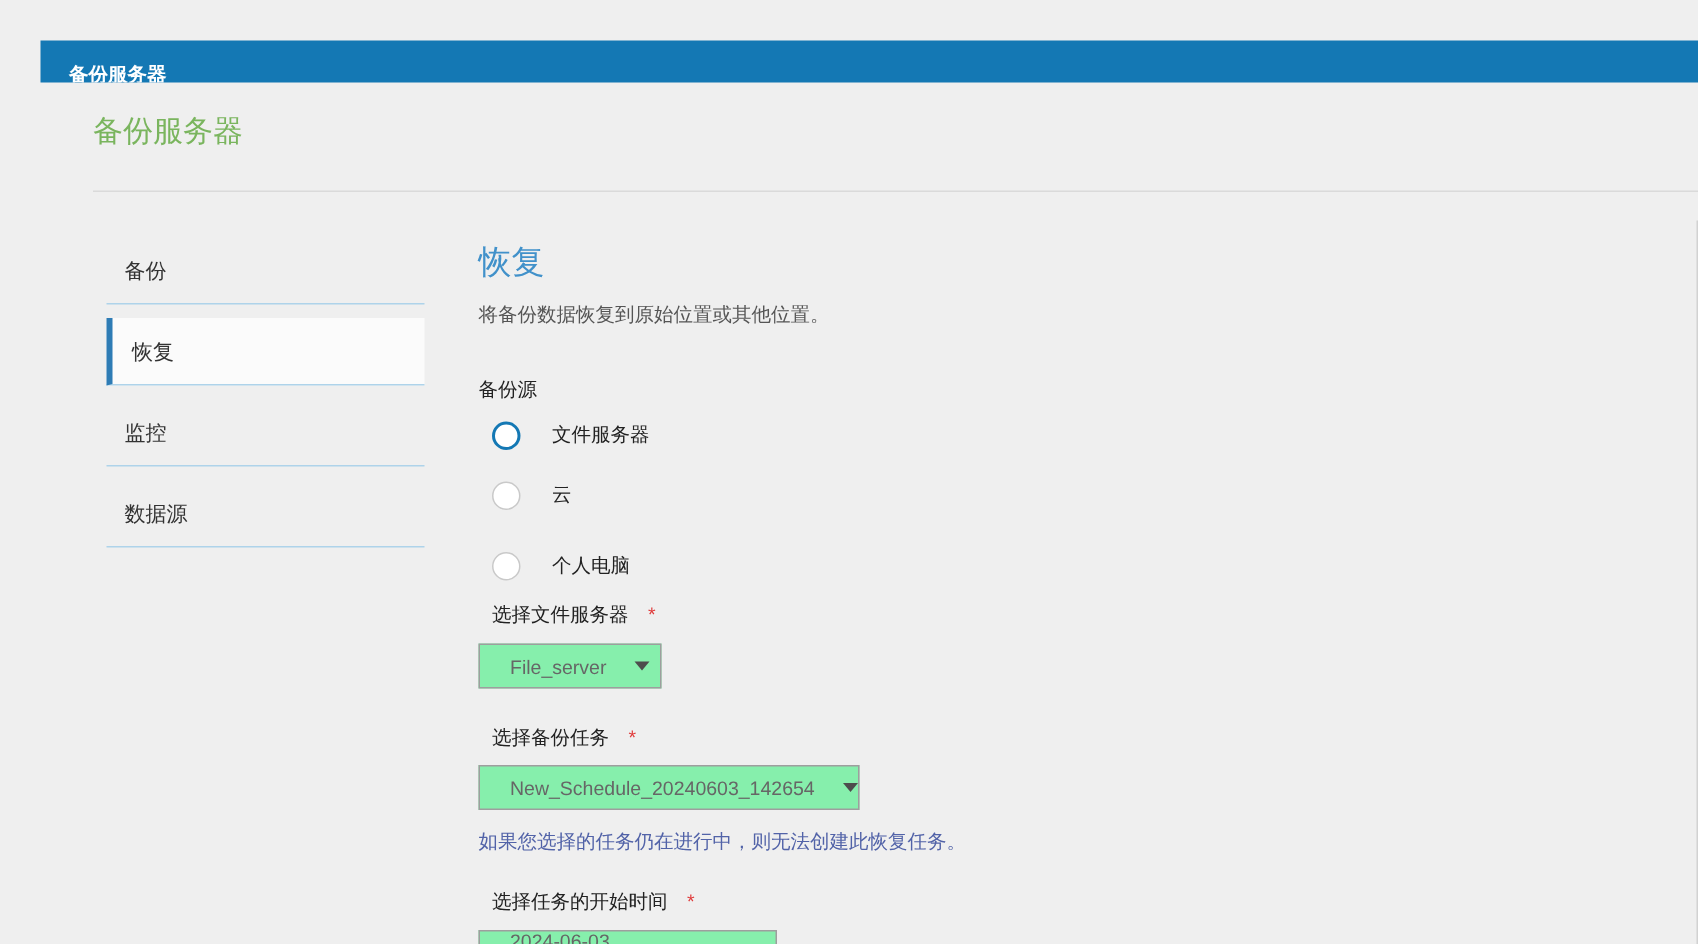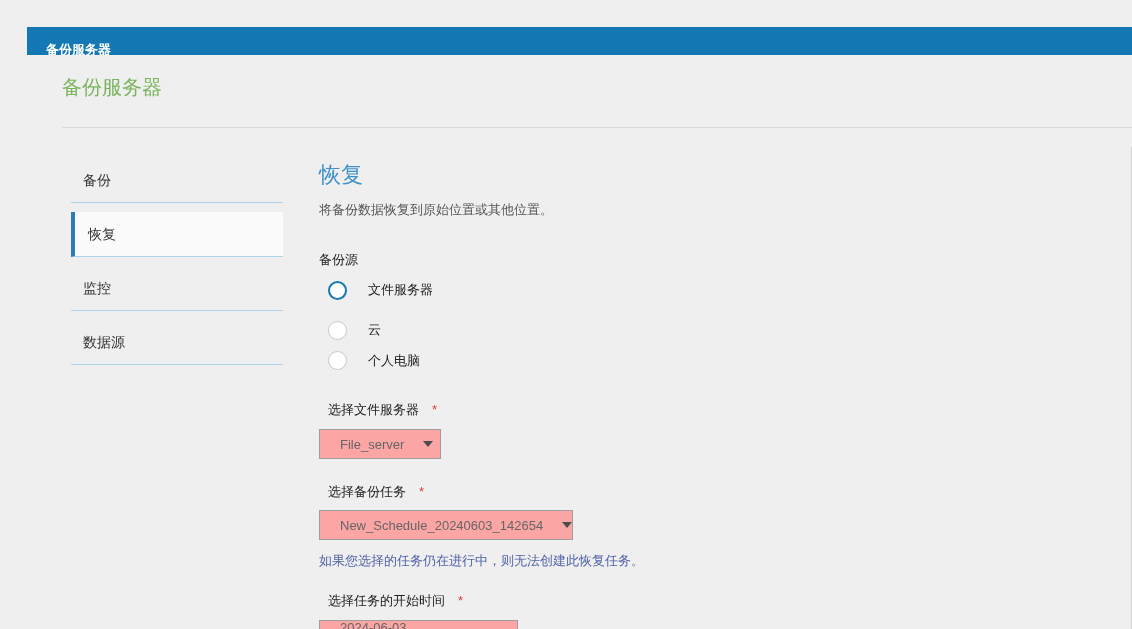--- a/index.html
+++ b/index.html
@@ -78,21 +78,21 @@
     position: absolute; left: 0; top: 215px;
     font-size: 13px; color: #222; text-align: right;
   }
   .radio-row {
     position: absolute; left: 0;
     display: flex; align-items: center;
     height: 20px; cursor: pointer;
   }
   .radio-row.r0 { top: 244px; }
   .radio-row.r1 { top: 284px; }
-  .radio-row.r2 { top: 323px; align-items: flex-end; }
+  .radio-row.r2 { top: 331px; }
   .radio {
     width: 19px; height: 19px; border-radius: 50%;
     background: #fff; border: 1px solid #c9c9c9;
     display: inline-flex; align-items: center; justify-content: center;
     flex: 0 0 auto;
   }
   .radio.checked { border: 2px solid #1478b4; }
   .radio-dot {
     width: 9px; height: 9px; border-radius: 50%;
     background: transparent;
@@ -105,21 +105,21 @@
     font-size: 13px; color: #222;
   }
   .field-label .req { color: #e03b3b; margin-left: 4px; }
   .fl1 { top: 365px; }
   .fl2 { top: 447px; }
   .fl3 { top: 556px; }
 
   .select {
     position: absolute; left: 0;
     height: 30px;
-    background: #fca5a5;
+    background: #86efac;
     border: 1px solid #9e9e9e;
     display: flex; align-items: center; justify-content: space-between;
     padding: 0 10px 0 11px;
     font-size: 13px; color: #666;
     cursor: pointer;
   }
   .sel1 { top: 393px; width: 122px; }
   .sel2 { top: 474px; width: 254px; }
   .sel3 { top: 584px; width: 199px; gap: 16px; }
   .caret {

